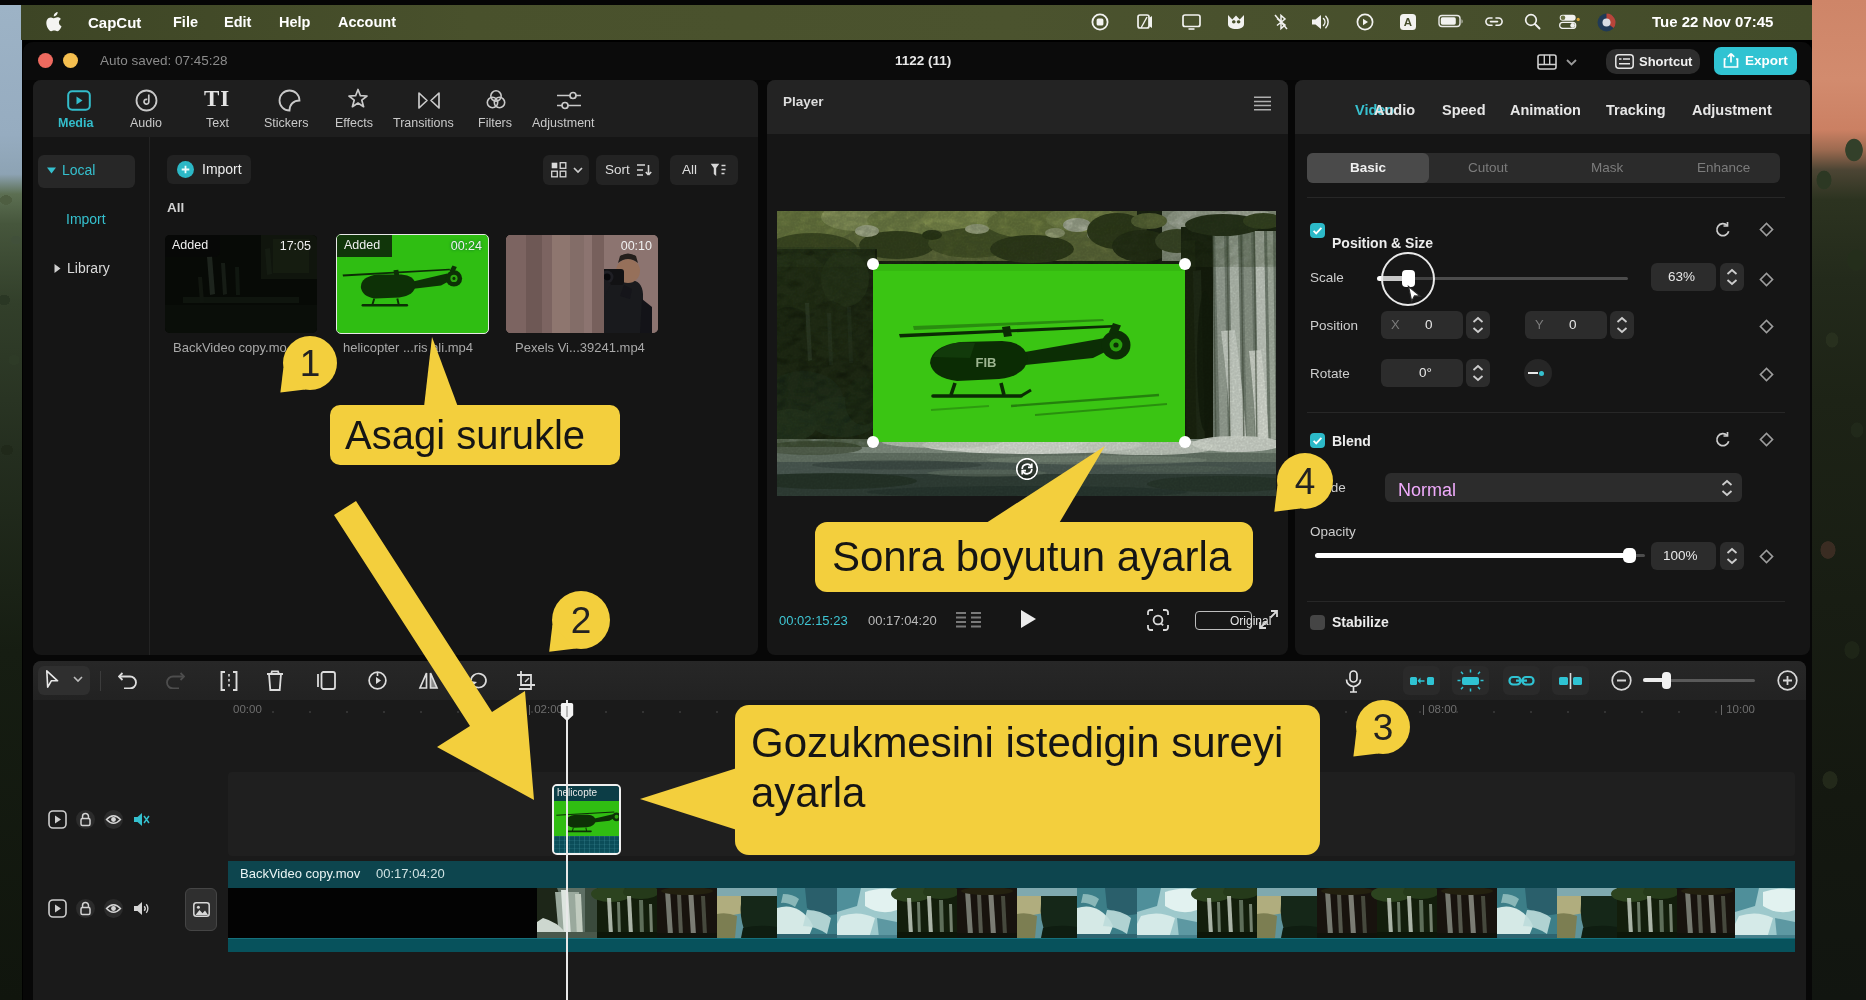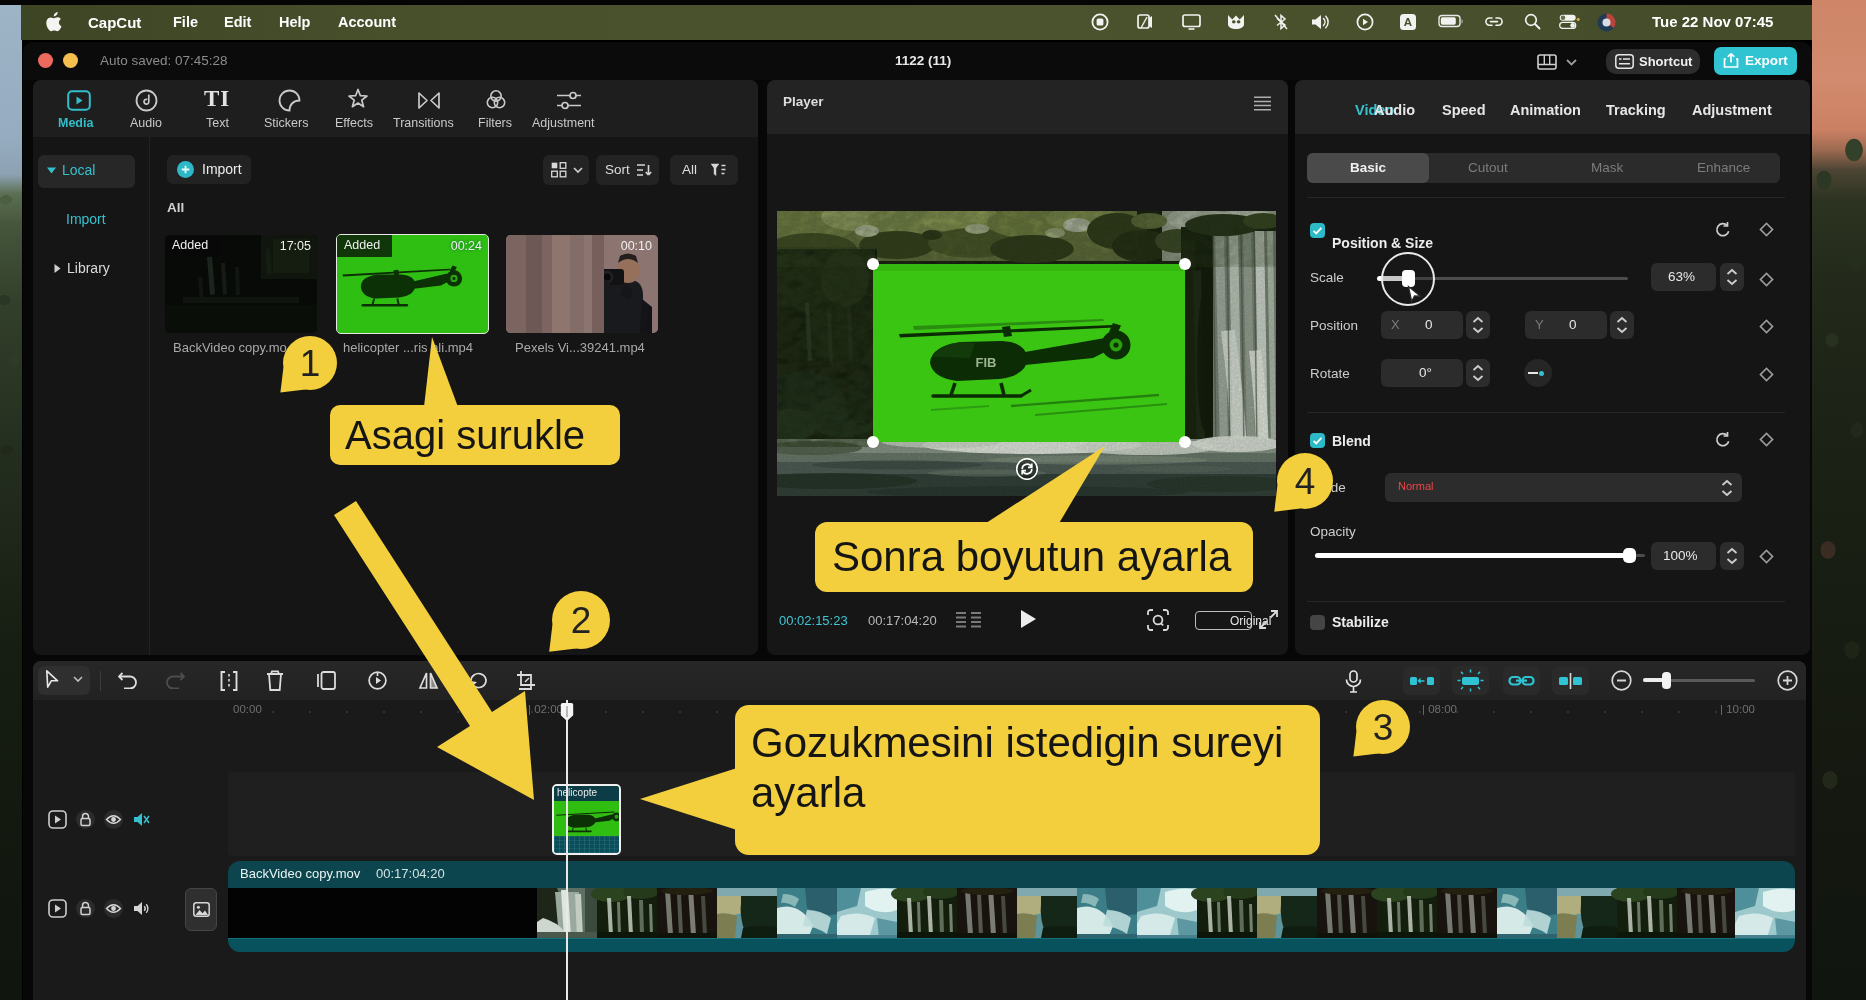--- a/index.html
+++ b/index.html
@@ -583,21 +583,21 @@
     <span class="txt" style="left:37px;top:353px;font-size:14px;font-weight:bold;color:#ececec;">Blend</span>
     <svg class="abs" style="left:419px;top:351px" width="18" height="18" viewBox="0 0 18 18">
         <path d="M14.7 10.2a6 6 0 1 1-1.5-5.7" fill="none" stroke="#cdcdcd" stroke-width="1.7"></path>
         <path d="M13.5 1v4h-4" fill="none" stroke="#cdcdcd" stroke-width="1.7"></path>
       </svg>
     <svg class="abs" style="left:463px;top:351px" width="17" height="17" viewBox="0 0 17 17">
         <rect x="4.2" y="4.2" width="8.6" height="8.6" fill="none" stroke="#9d9d9d" stroke-width="1.6" transform="rotate(45 8.5 8.5)"></rect>
       </svg>
     <span class="txt" style="left:17px;top:400px;font-size:13.5px;color:#cdcdcd;">Mode</span>
     <div class="abs" style="left:90px;top:393px;width:357px;height:29px;background:#2c2c2c;border-radius:6px;">
-        <span class="txt" style="left:13px;top:7px;font-size:11px;color:#ef4444;">Normal</span>
+        <span class="txt" style="left:13px;top:7px;font-size:18px;color:#f0abfc;">Normal</span>
       <svg class="abs" style="left:330px;top:1px" width="24" height="28" viewBox="0 0 24 28">
           <path d="M7.5 11l4.5-4 4.5 4M7.5 17l4.5 4 4.5-4" fill="none" stroke="#cdcdcd" stroke-width="1.8"></path>
         </svg>
     </div>
     <span class="txt" style="left:15px;top:444px;font-size:13.5px;color:#cdcdcd;">Opacity</span>
     <div class="abs" style="left:20px;top:474px;width:330px;height:3px;background:#4c4c4c;border-radius:2px;"></div>
     <div class="abs" style="left:20px;top:473px;width:314px;height:5px;background:#fff;border-radius:3px;"></div>
     <div class="abs" style="left:328px;top:468px;width:13px;height:15px;background:#fff;border-radius:5px;"></div>
     <div class="abs" style="left:356px;top:462px;width:65px;height:28px;background:#2c2c2c;border-radius:6px;">
         <span class="txt" style="left:12px;top:6px;font-size:13.5px;color:#e8e8e8;">100%</span>
@@ -805,21 +805,21 @@
         <path d="M2 7h3.5L10 3v13L5.5 12H2z" fill="#d4d4d4"></path>
         <path d="M12.2 7.2a3.4 3.4 0 0 1 0 4.6M14.2 5.2a6.4 6.4 0 0 1 0 8.6" fill="none" stroke="#d4d4d4" stroke-width="1.4"></path>
       </svg>
     <div class="abs" style="left:152px;top:227px;width:32px;height:43px;background:#2f2f2f;border:1px solid #454545;border-radius:6px;box-sizing:border-box;">
         <svg class="abs" style="left:7px;top:13px" width="17" height="15" viewBox="0 0 17 15">
           <rect x="0.8" y="0.8" width="15.4" height="13.4" rx="2.5" fill="none" stroke="#d8d8d8" stroke-width="1.5"></rect>
           <circle cx="5.4" cy="5.2" r="1.5" fill="#d8d8d8"></circle>
           <path d="M2.5 13l4-5 3 3.2 2.5-2.7 3 4.5z" fill="#d8d8d8"></path>
         </svg>
       </div>
-    <div class="abs" style="left:195px;top:200px;width:1567px;height:91px;border-radius:12px;overflow:hidden;">
+    <div class="abs" style="left:195px;top:200px;width:1567px;height:91px;border-radius:0;overflow:hidden;">
       <div class="abs" style="left:0;top:0;width:1567px;height:27px;background:#0d454e;">
         <span class="txt" style="left:12px;top:5px;font-size:13px;color:#eaf4f4;">BackVideo copy.mov</span>
         <span class="txt" style="left:148px;top:5px;font-size:13px;color:#cfe2e2;">00:17:04:20</span>
       </div>
       <div class="abs" style="left:0;top:27px;width:309px;height:50px;background:#030303;"></div>
       <div class="abs" style="left:309px;top:27px;width:1258px;height:50px;">
         <svg width="1258" height="50" viewBox="0 0 1258 50">
           <defs>
             <g id="tA">
                 <rect width="60" height="50" fill="#5e6f64"></rect>

